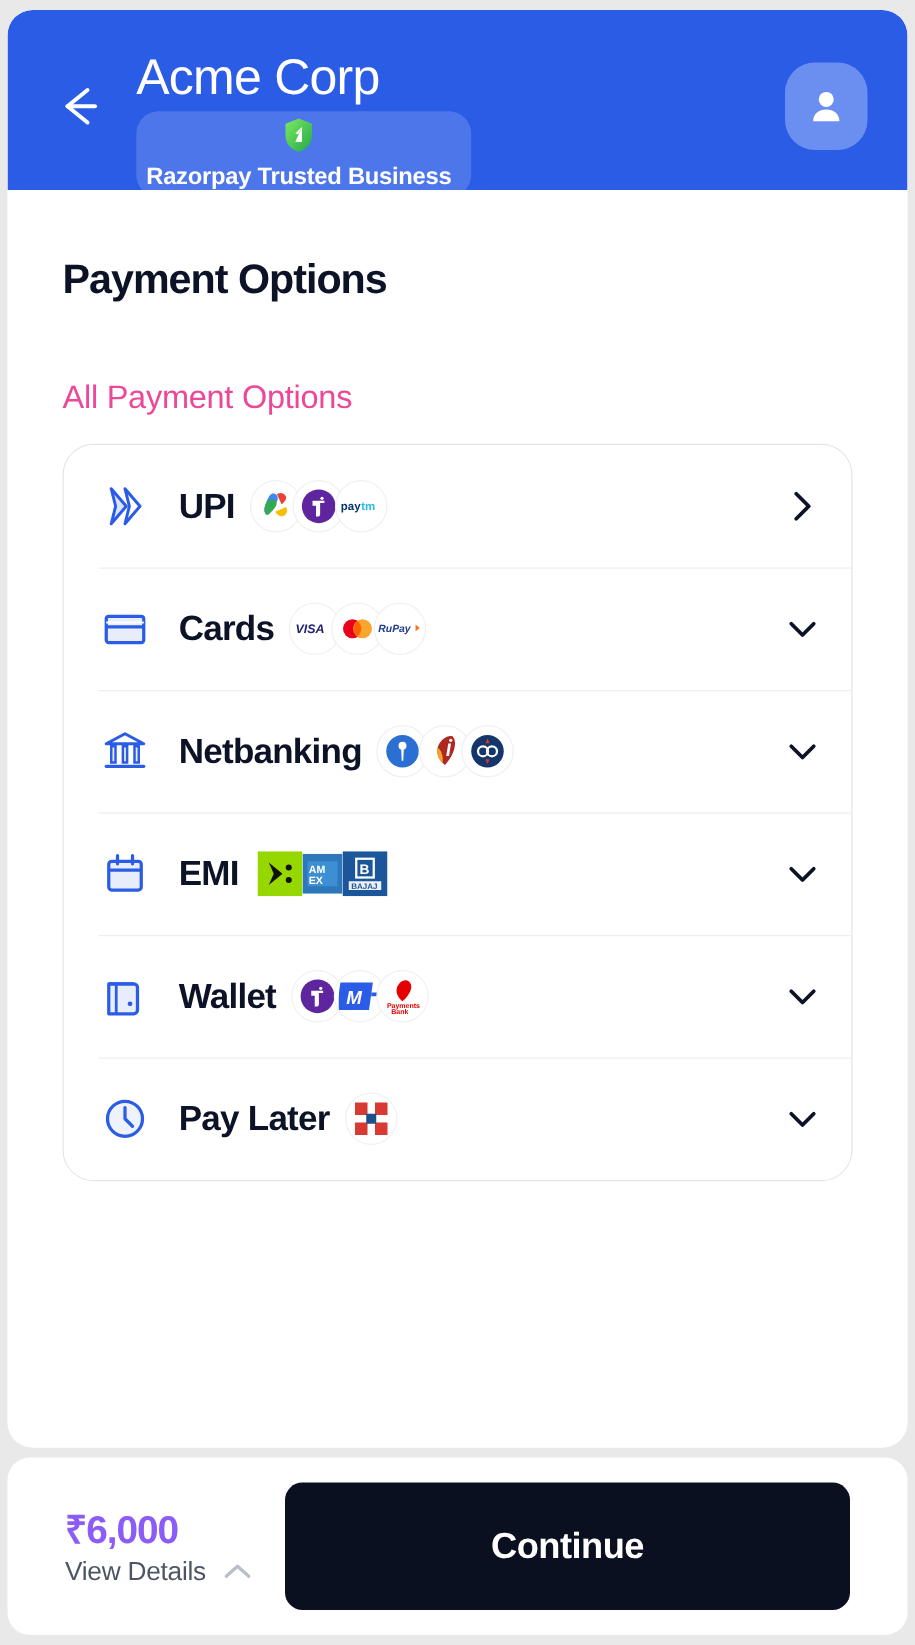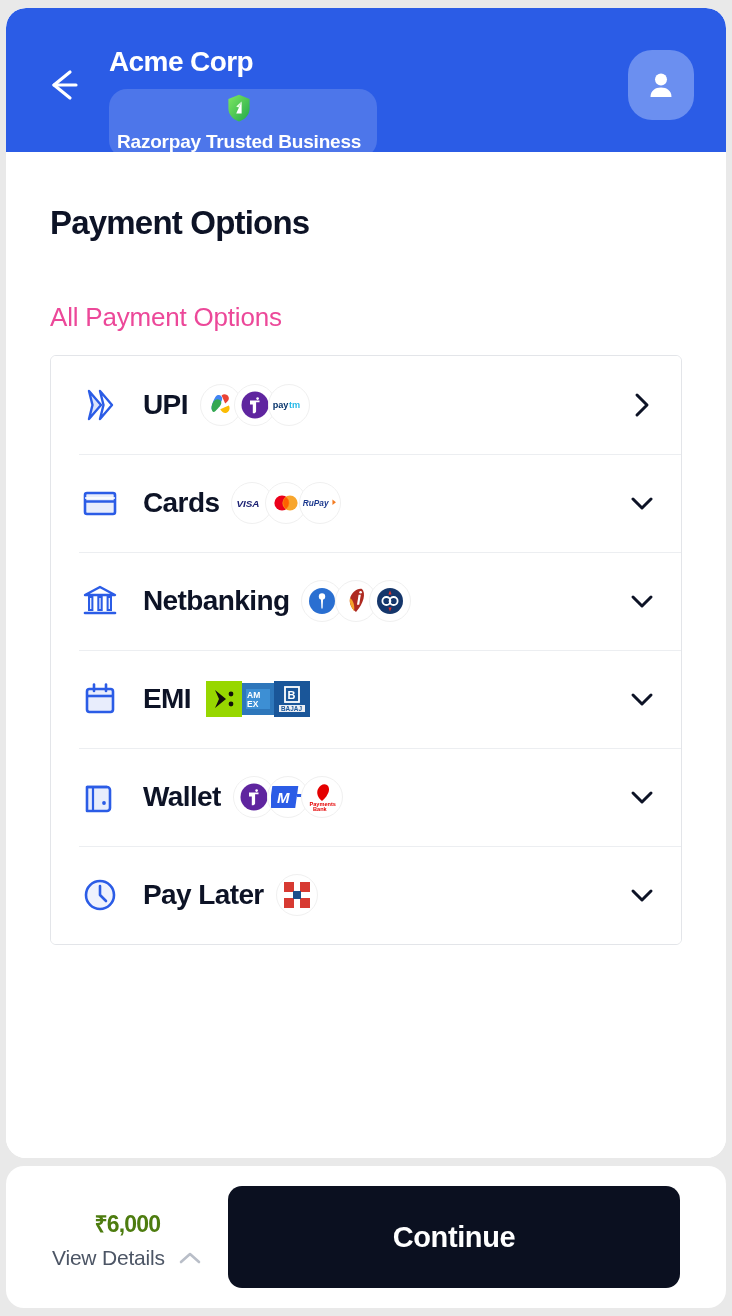--- a/index.html
+++ b/index.html
@@ -40,22 +40,22 @@
     left: 36px; top: 54px;
     width: 46px; height: 46px;
     cursor: pointer;
   }
   .back-btn svg { display: block; }
   .merchant-block {
     position: absolute;
     left: 103px; top: 33px;
   }
   .merchant-name {
-    font-size: 28px;
-    font-weight: bold;
+    font-size: 40px;
+    font-weight: normal;
     color: #ffffff;
     letter-spacing: -0.6px;
     line-height: 42px;
   }
   .trust-badge {
     display: inline-flex;
     align-items: center;
     gap: 9px;
     margin-top: 6px;
     padding: 5px 16px 5px 8px;
@@ -100,21 +100,21 @@
     margin-top: 60px;
     font-size: 26px;
     color: #ec4899;
     letter-spacing: -0.2px;
   }
 
   
   .options-card {
     margin-top: 22px;
     border: 1px solid #e3e5e9;
-    border-radius: 6px;
+    border-radius: 25px;
     overflow: hidden;
     background: #fff;
   }
   .opt-row {
     position: relative;
     display: flex;
     align-items: center;
     height: 98px;
     padding-left: 28px;
     padding-right: 22px;
@@ -181,26 +181,25 @@
     width: 720px;
     height: 142px;
     background: #ffffff;
     border-radius: 18px;
     display: flex;
     align-items: center;
     padding: 0 46px;
   }
   .amount-block { display: flex; flex-direction: column; }
   .amount-value {
-    font-size: 23px;
+    font-size: 31px;
     font-weight: bold;
-    color: #4d7c0f;
+    color: #8b5cf6;
     letter-spacing: -0.8px;
     line-height: 40px;
-    text-align: center;
   }
   .view-details-row {
     display: flex;
     align-items: flex-end;
     gap: 12px;
     margin-top: 2px;
     cursor: pointer;
   }
   .view-details-text {
     font-size: 21px;

